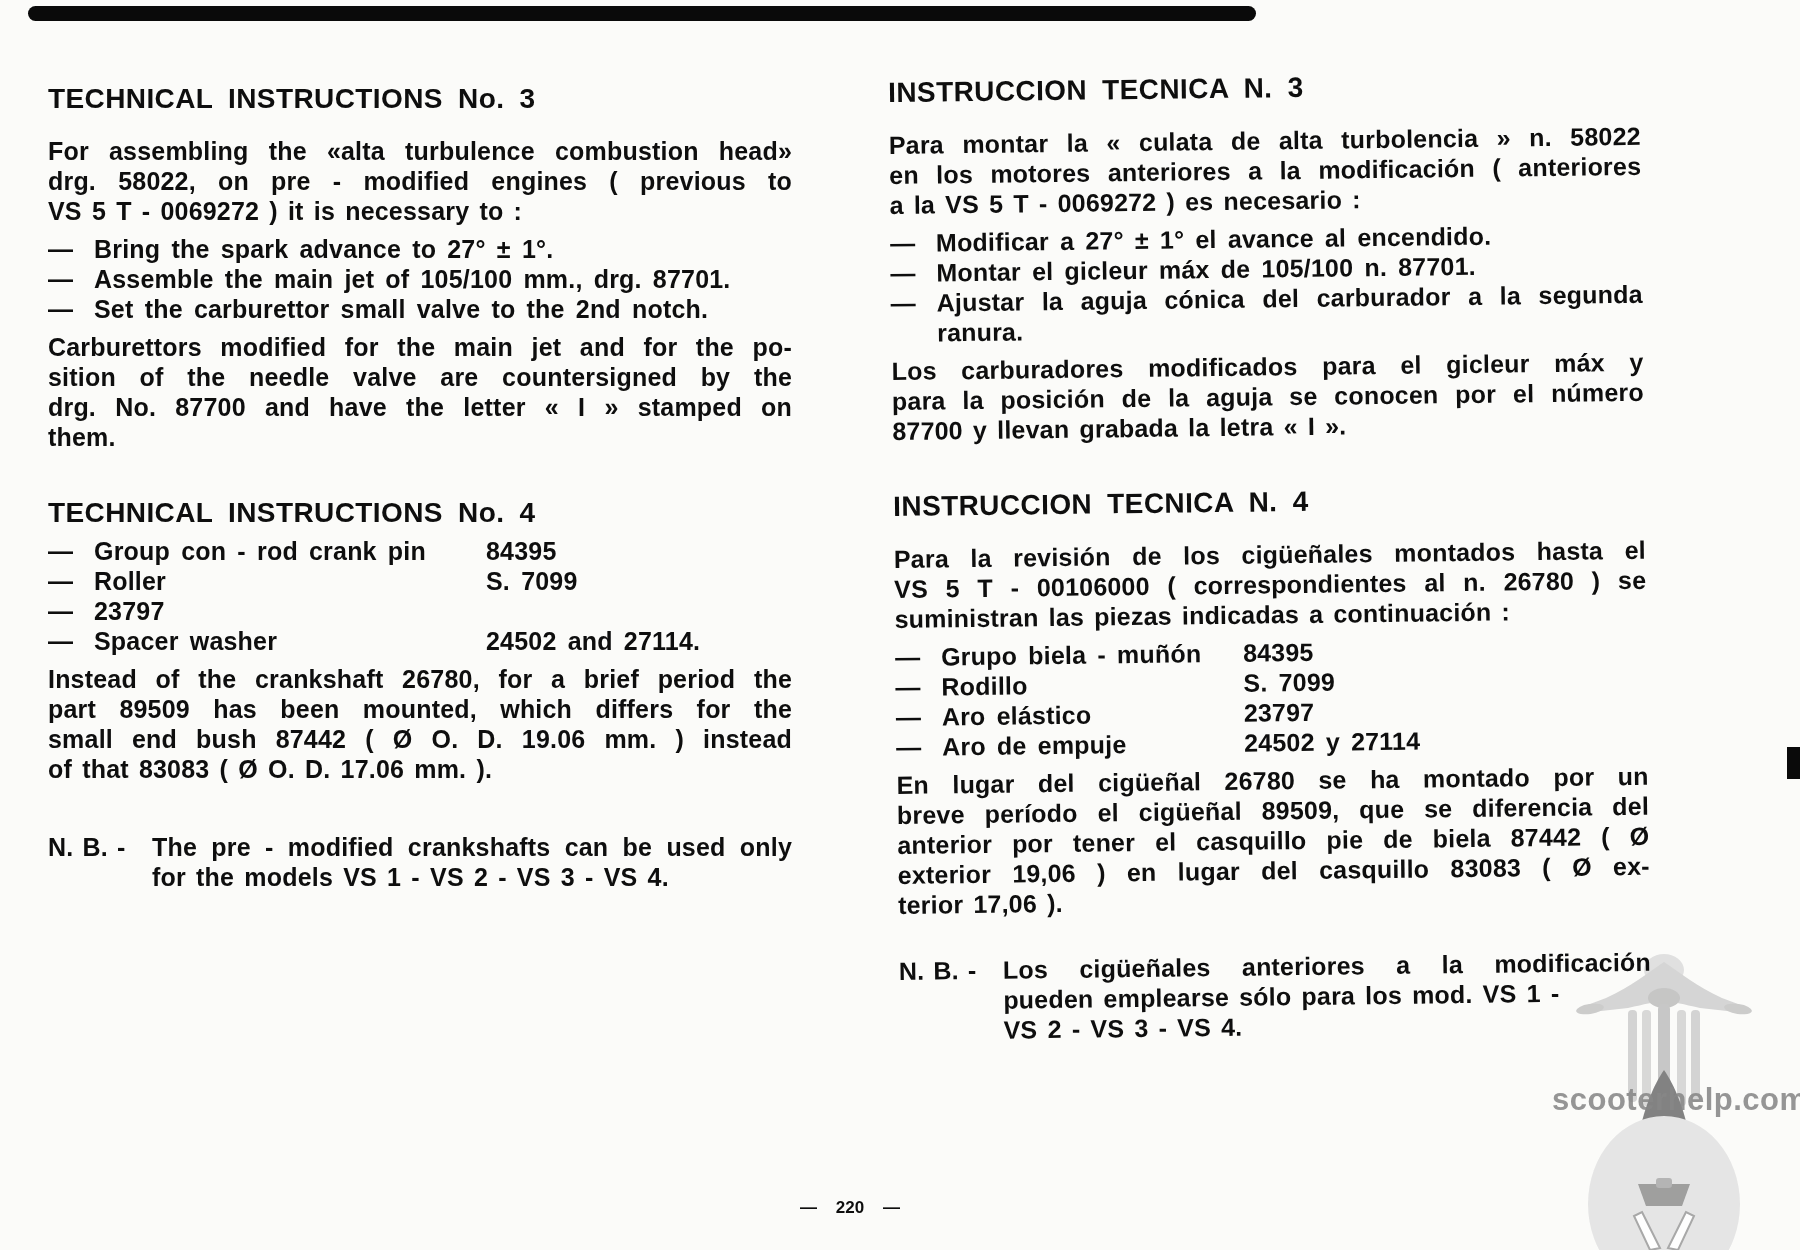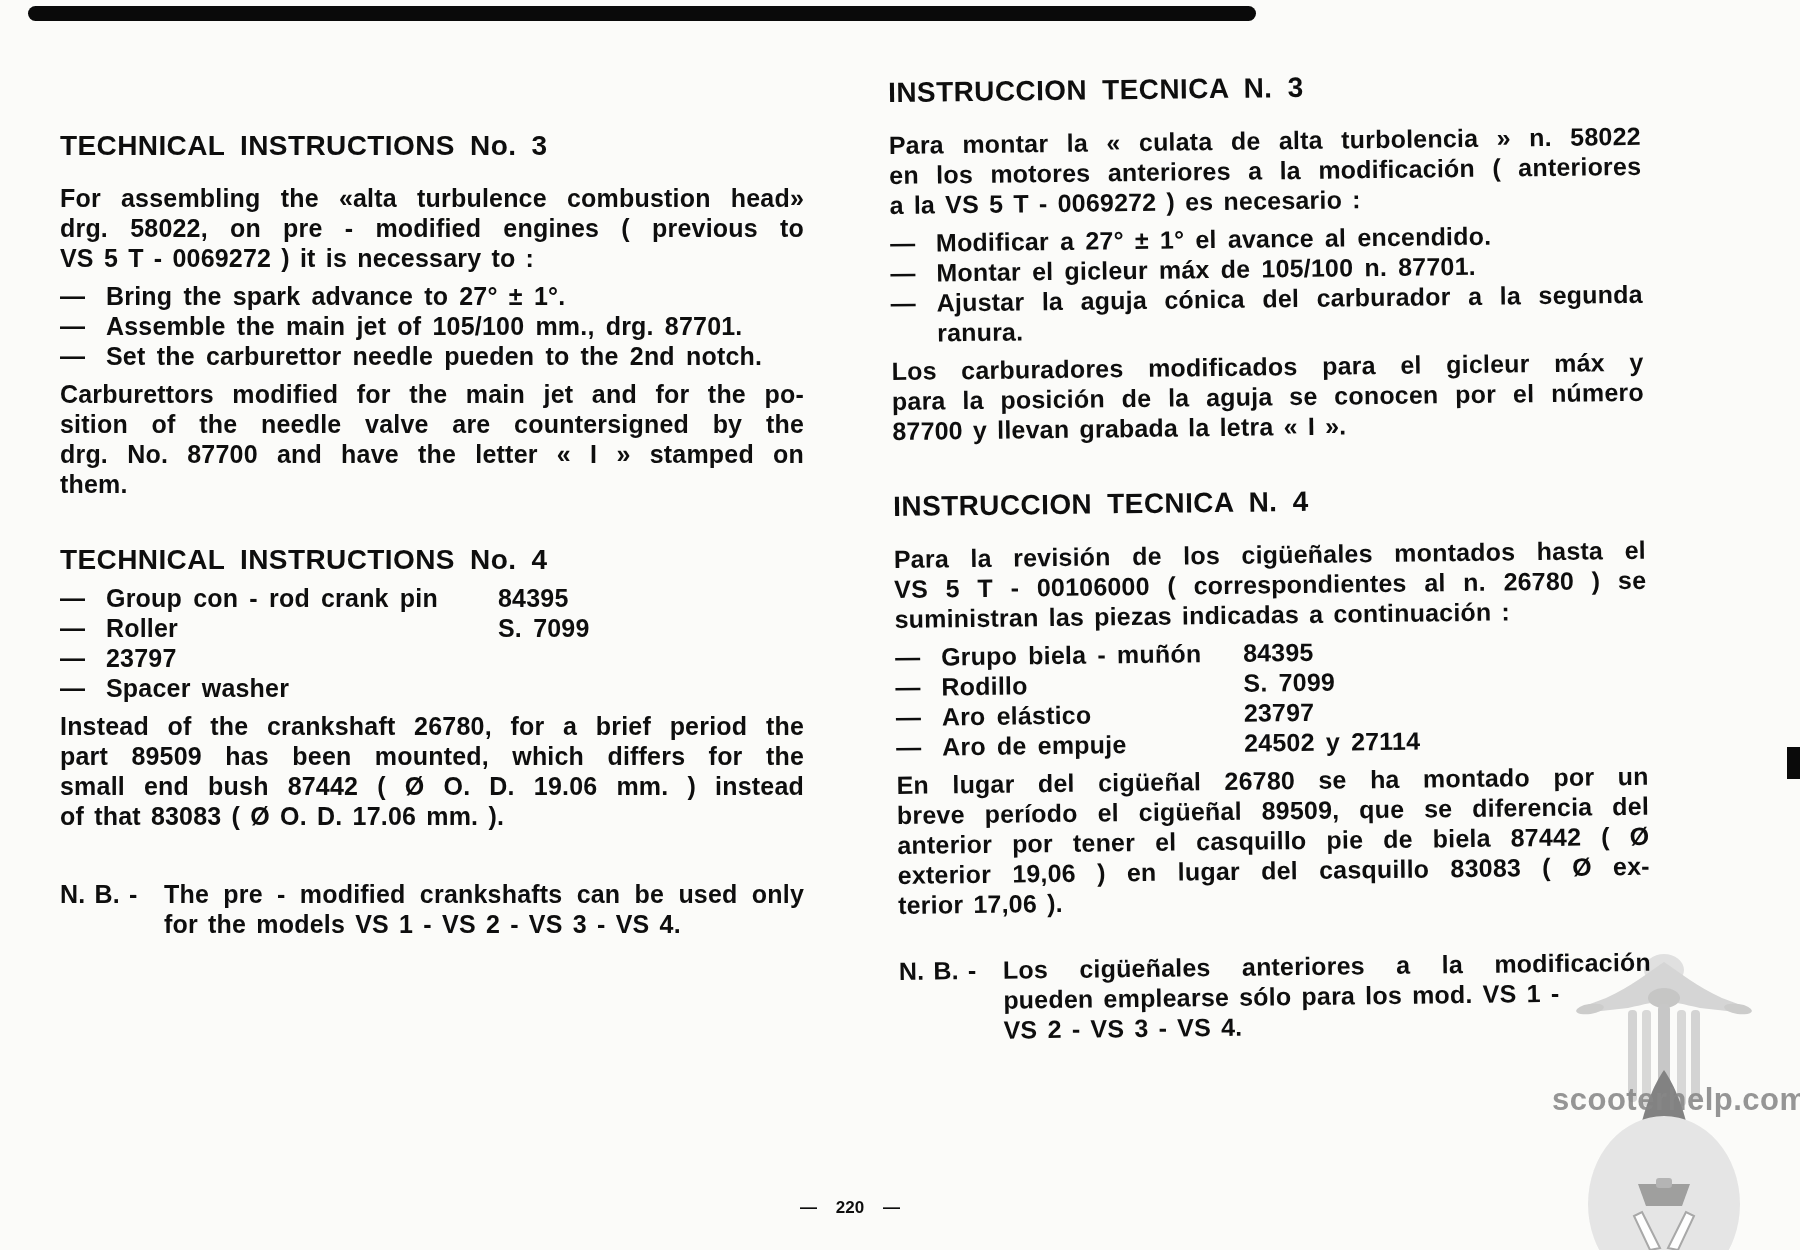--- a/index.html
+++ b/index.html
@@ -12,21 +12,21 @@
     color:#0e0e0e;
     -webkit-font-smoothing:antialiased;
   }
   .col{
     position:absolute;
     font-size:25px;
     font-weight:700;
     line-height:30px;
     letter-spacing:0.2px;
   }
-  .col-left{left:60px;top:84px;width:744px;margin-top:47px;}
+  .col-left{left:48px;top:84px;width:744px;}
   .col-right{left:888px;top:78px;width:752px;transform:rotate(-0.7deg);transform-origin:0 0;}
   .heading{
     font-size:28px;
     font-weight:700;
     letter-spacing:0.4px;
     word-spacing:7px;
     white-space:nowrap;
   }
   .para{margin-top:22px;}
   .para.tight{margin-top:8px;}
@@ -115,21 +115,21 @@
       <div class="brow">
         <span class="bdash">—</span>
         <span class="btext">Bring the spark advance to 27° ± 1°.</span>
       </div>
       <div class="brow">
         <span class="bdash">—</span>
         <span class="btext">Assemble the main jet of 105/100 mm., drg. 87701.</span>
       </div>
       <div class="brow">
         <span class="bdash">—</span>
-        <span class="btext">Set the carburettor needle pueden to the 2nd notch.</span>
+        <span class="btext">Set the carburettor small valve to the 2nd notch.</span>
       </div>
     </div>
 
     <div class="para tight">
       <div class="jf">Carburettors modified for the main jet and for the po-</div>
       <div class="jf">sition of the needle valve are countersigned by the</div>
       <div class="jf">drg. No. 87700 and have the letter « I » stamped on</div>
       <div class="ln">them.</div>
     </div>
 
@@ -147,20 +147,21 @@
         <span class="plabel plabel-en">Roller</span>
         <span class="pvalue">S. 7099</span>
       </div>
       <div class="prow">
         <span class="bdash">—</span>
         <span class="pvalue">23797</span>
       </div>
       <div class="prow">
         <span class="bdash">—</span>
         <span class="plabel plabel-en">Spacer washer</span>
+        <span class="pvalue">24502 and 27114.</span>
       </div>
     </div>
 
     <div class="para tight">
       <div class="jf">Instead of the crankshaft 26780, for a brief period the</div>
       <div class="jf">part 89509 has been mounted, which differs for the</div>
       <div class="jf">small end bush 87442 ( Ø O. D. 19.06 mm. ) instead</div>
       <div class="ln">of that 83083 ( Ø  O. D. 17.06 mm. ).</div>
     </div>
 

